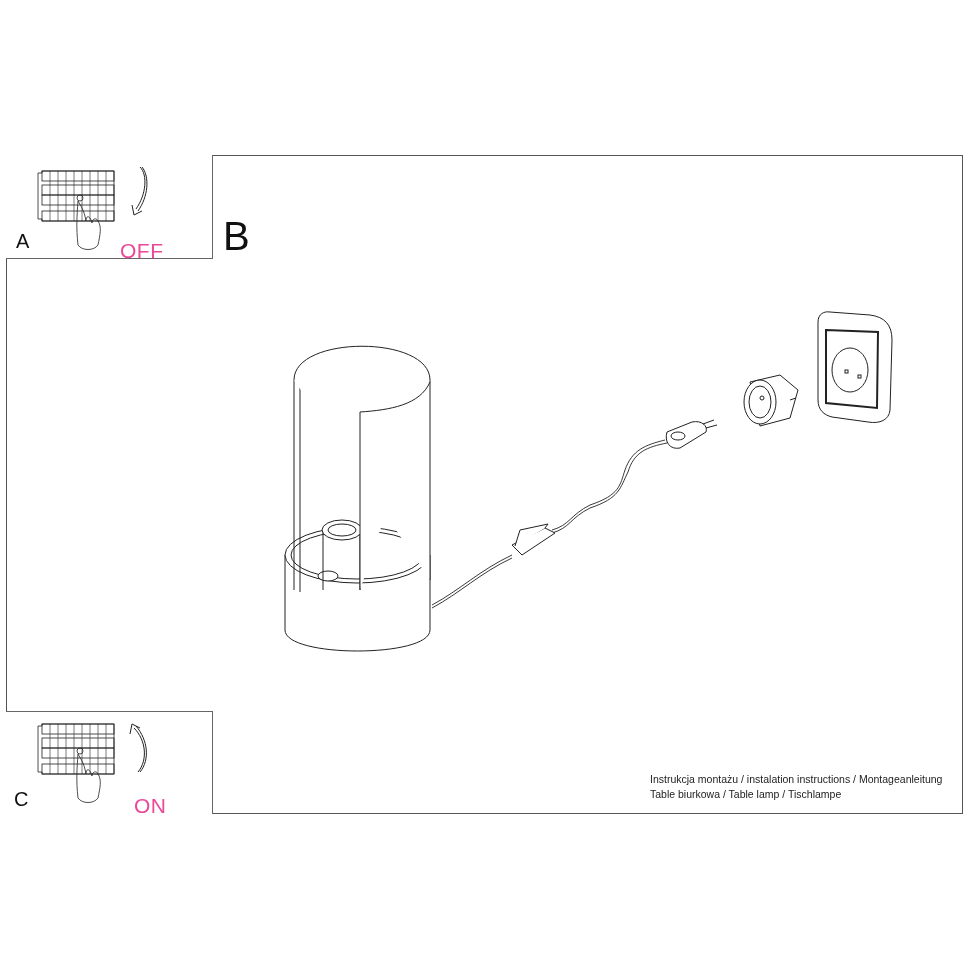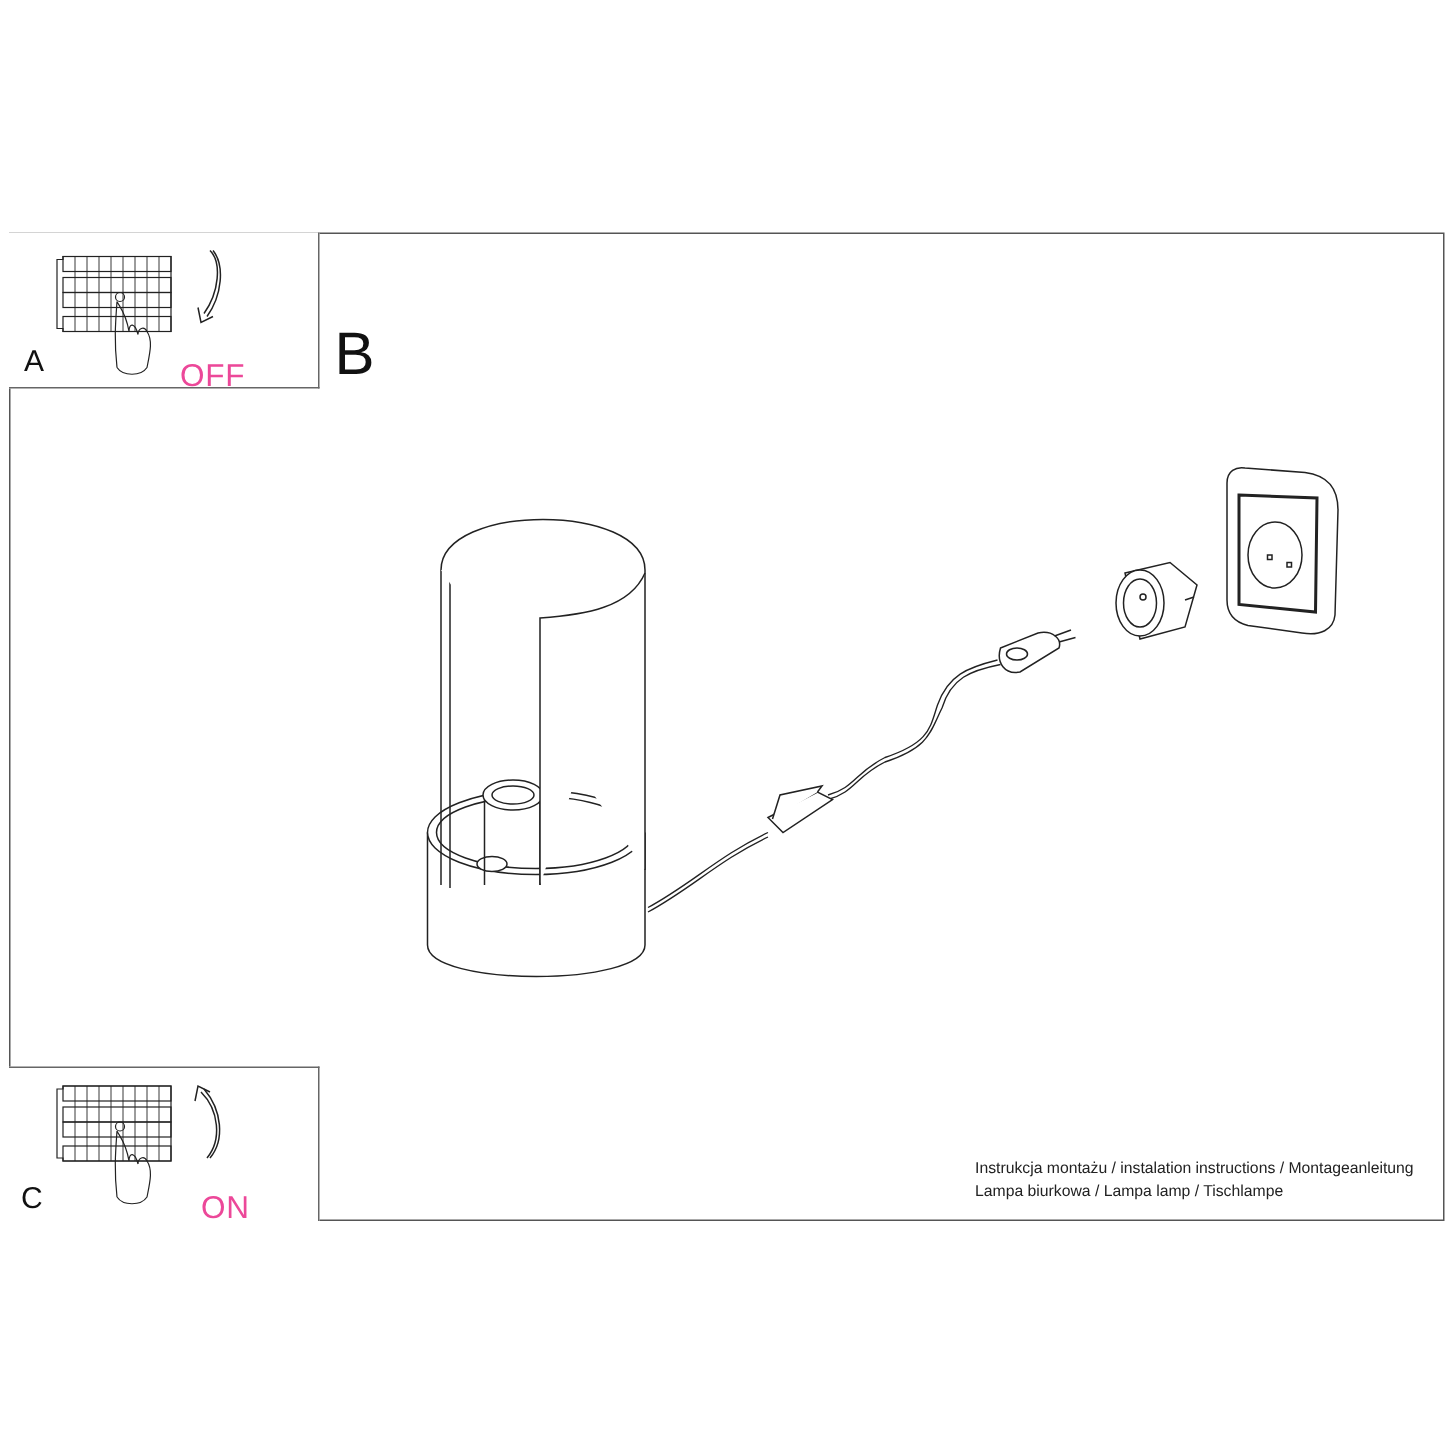--- a/index.html
+++ b/index.html
@@ -131,14 +131,14 @@
   <svg style="left:118px;top:8px;" width="30" height="55" viewBox="0 0 30 55">
     <path d="M14 52 C24 40 22 20 10 8 M6 14 L8 4 L16 8" fill="none" stroke="#222" stroke-width="1"></path>
     <path d="M16 52 C26 40 24 20 12 6" fill="none" stroke="#222" stroke-width="1"></path>
   </svg>
   <span class="step-letter" style="left:8px;top:76px;">C</span>
   <span class="state-label" style="left:128px;top:61px;">ON</span>
 </div>
 
 <div class="caption">
   <div>Instrukcja montażu / instalation instructions / Montageanleitung</div>
-  <div>Lampa biurkowa / Lampa lamp / Tischlampe</div>
+  <div>Table biurkowa / Table lamp / Tischlampe</div>
 </div>
 
 </body></html>

